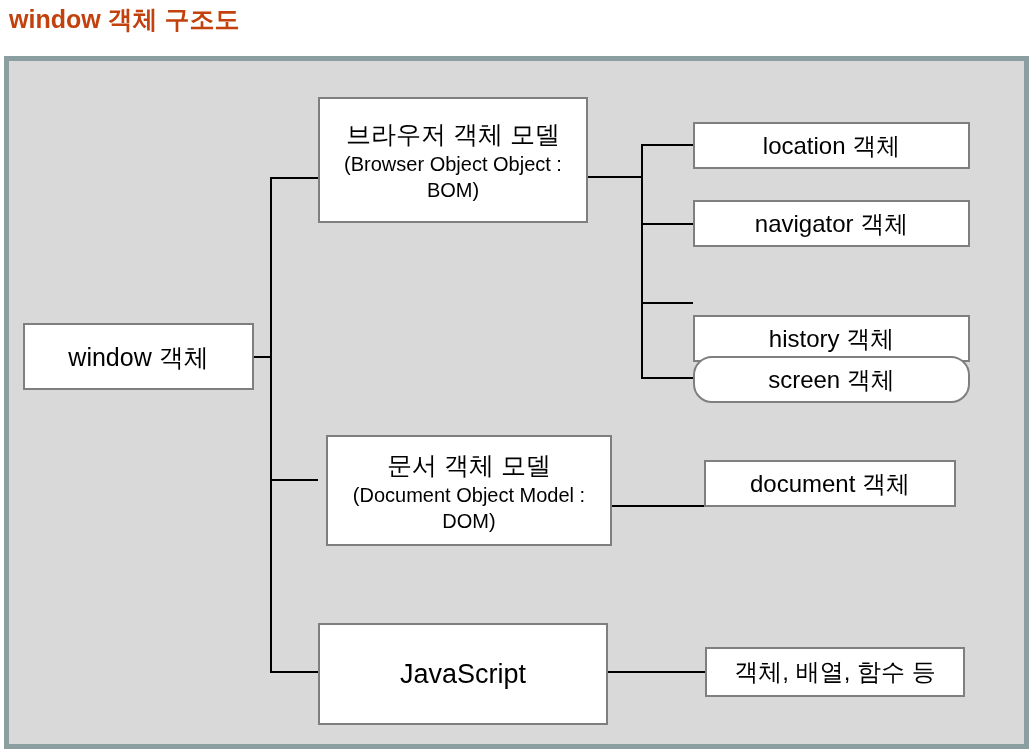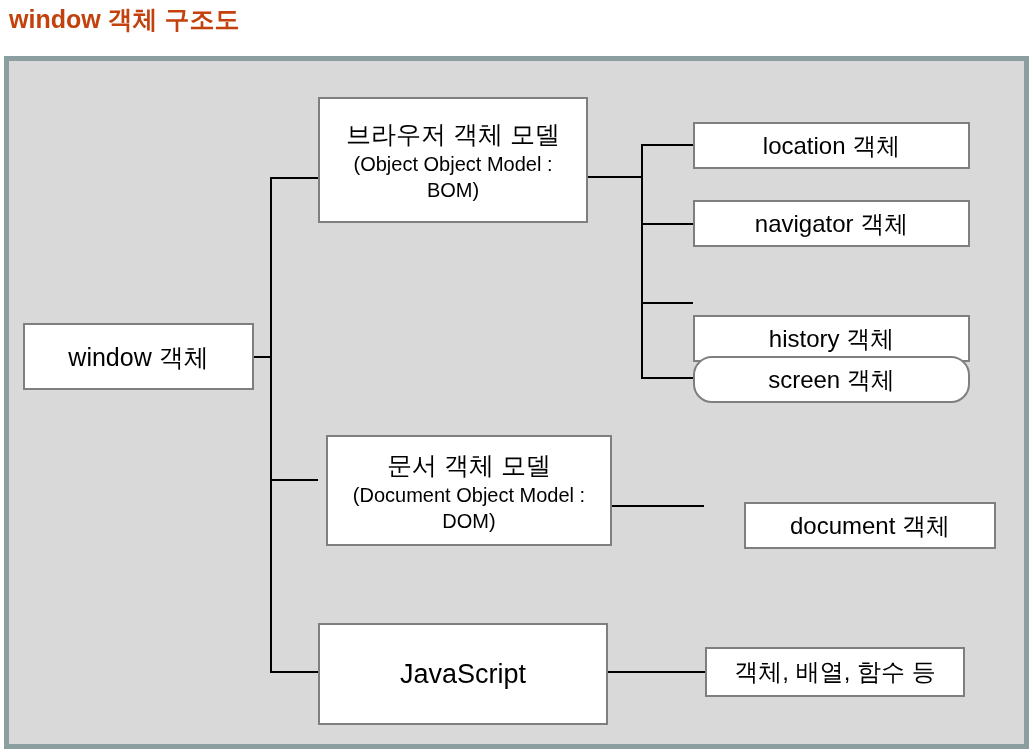--- a/index.html
+++ b/index.html
@@ -42,21 +42,21 @@
   }
   
   .n-window   { left: 23px;  top: 323px; width: 231px; height: 67px;  font-size: 25px; }
   .n-bom      { left: 318px; top: 97px;  width: 270px; height: 126px; }
   .n-dom      { left: 326px; top: 435px; width: 286px; height: 111px; }
   .n-js       { left: 318px; top: 623px; width: 290px; height: 102px;  font-size: 27px; }
   .n-location { left: 693px; top: 122px; width: 277px; height: 47px; }
   .n-navigator{ left: 693px; top: 200px; width: 277px; height: 47px; }
   .n-history  { left: 693px; top: 280px; width: 277px; height: 47px; margin-top: 35px; }
   .n-screen   { left: 693px; top: 356px; width: 277px; height: 47px; border-radius: 19px; }
-  .n-document { left: 704px; top: 502px; width: 252px; height: 47px; margin-left: 40px; }
+  .n-document { left: 704px; top: 460px; width: 252px; height: 47px; }
   .n-jsout    { left: 705px; top: 647px; width: 260px; height: 50px; }
   
   .l-window-stub   { left: 253px; top: 356px; width: 19px;  height: 2px; }
   .l-trunk-main    { left: 270px; top: 177px; width: 2px;   height: 496px; }
   .l-branch-bom    { left: 270px; top: 177px; width: 48px;  height: 2px; }
   .l-branch-dom    { left: 270px; top: 479px; width: 48px;  height: 2px; }
   .l-branch-js     { left: 270px; top: 671px; width: 48px;  height: 2px; }
   .l-bom-out       { left: 587px; top: 176px; width: 55px;  height: 2px; }
   .l-trunk-children{ left: 641px; top: 144px; width: 2px;   height: 234px; }
   .l-branch-loc    { left: 641px; top: 144px; width: 52px;  height: 2px; }
@@ -86,21 +86,21 @@
 <div class="cline l-branch-scr"></div>
 <div class="cline l-dom-out"></div>
 <div class="cline l-js-out"></div>
 
 <div class="node n-window">
   <span>window 객체</span>
 </div>
 
 <div class="node n-bom">
   <div class="ko-main">브라우저 객체 모델</div>
-  <div class="en-sub">(Object Object Model :</div>
+  <div class="en-sub">(Browser Object Object :</div>
   <div class="en-sub">BOM)</div>
 </div>
 
 <div class="node n-dom">
   <div class="ko-main">문서 객체 모델</div>
   <div class="en-sub">(Document Object Model :</div>
   <div class="en-sub">DOM)</div>
 </div>
 
 <div class="node n-js">

